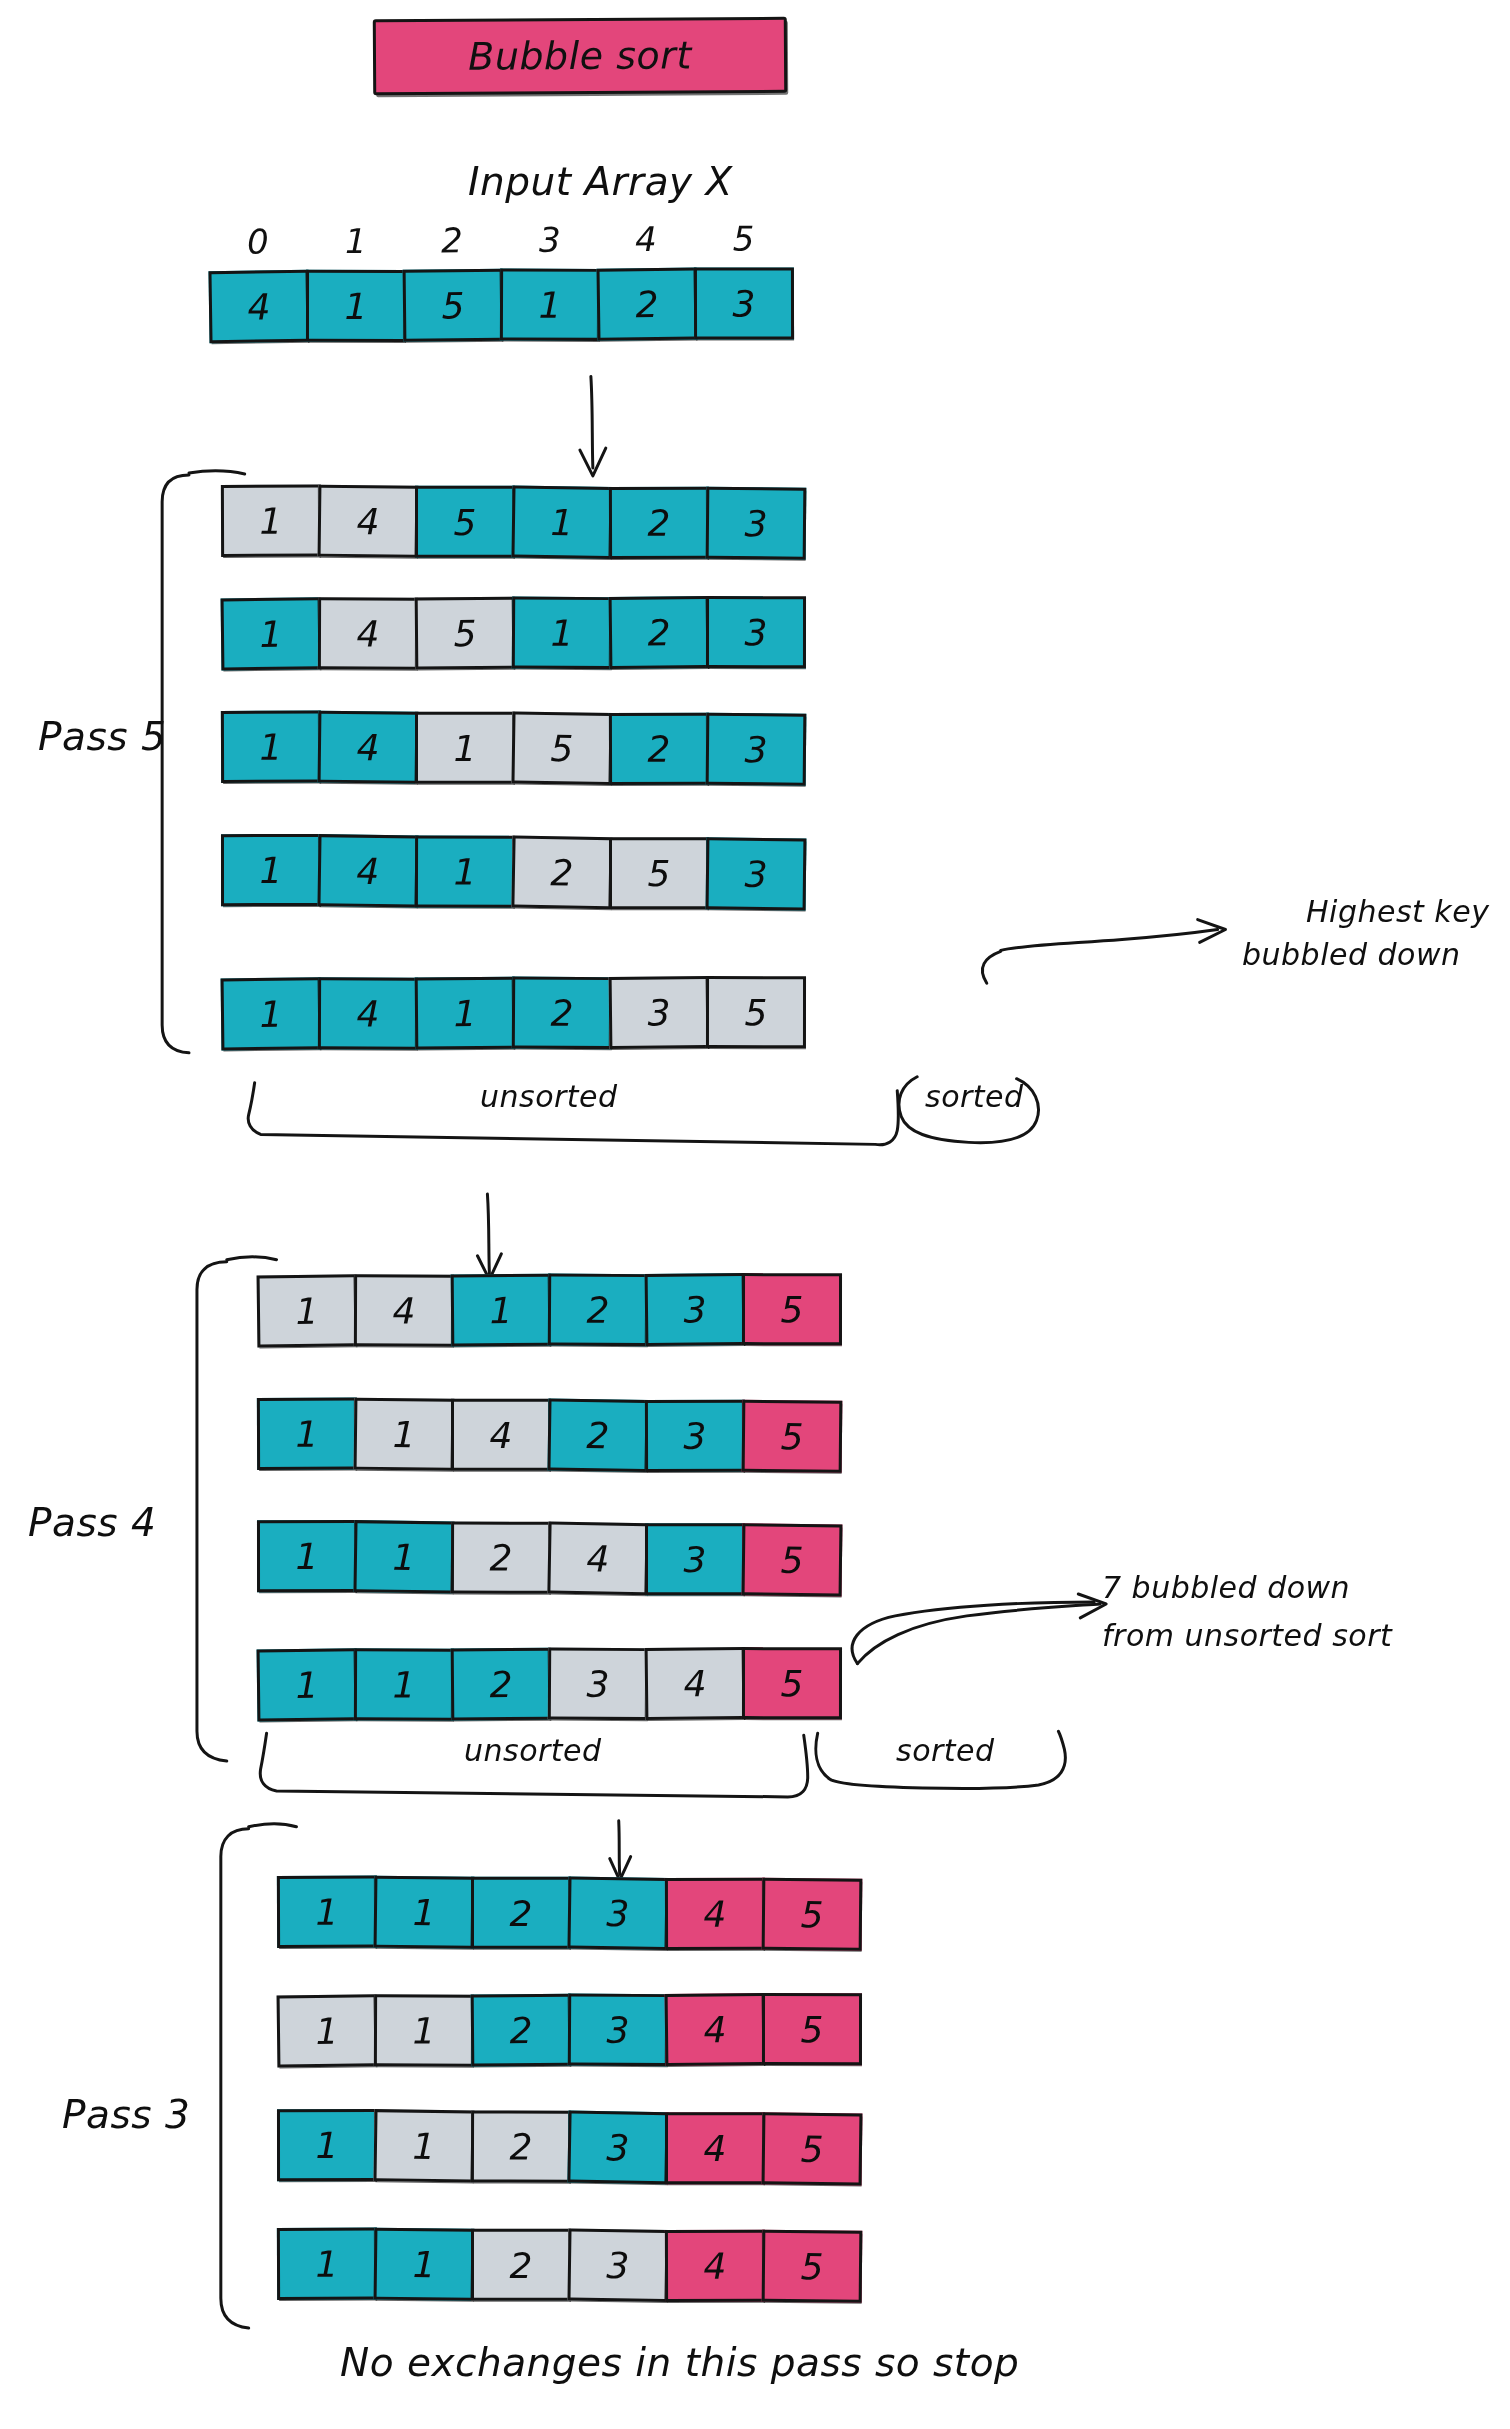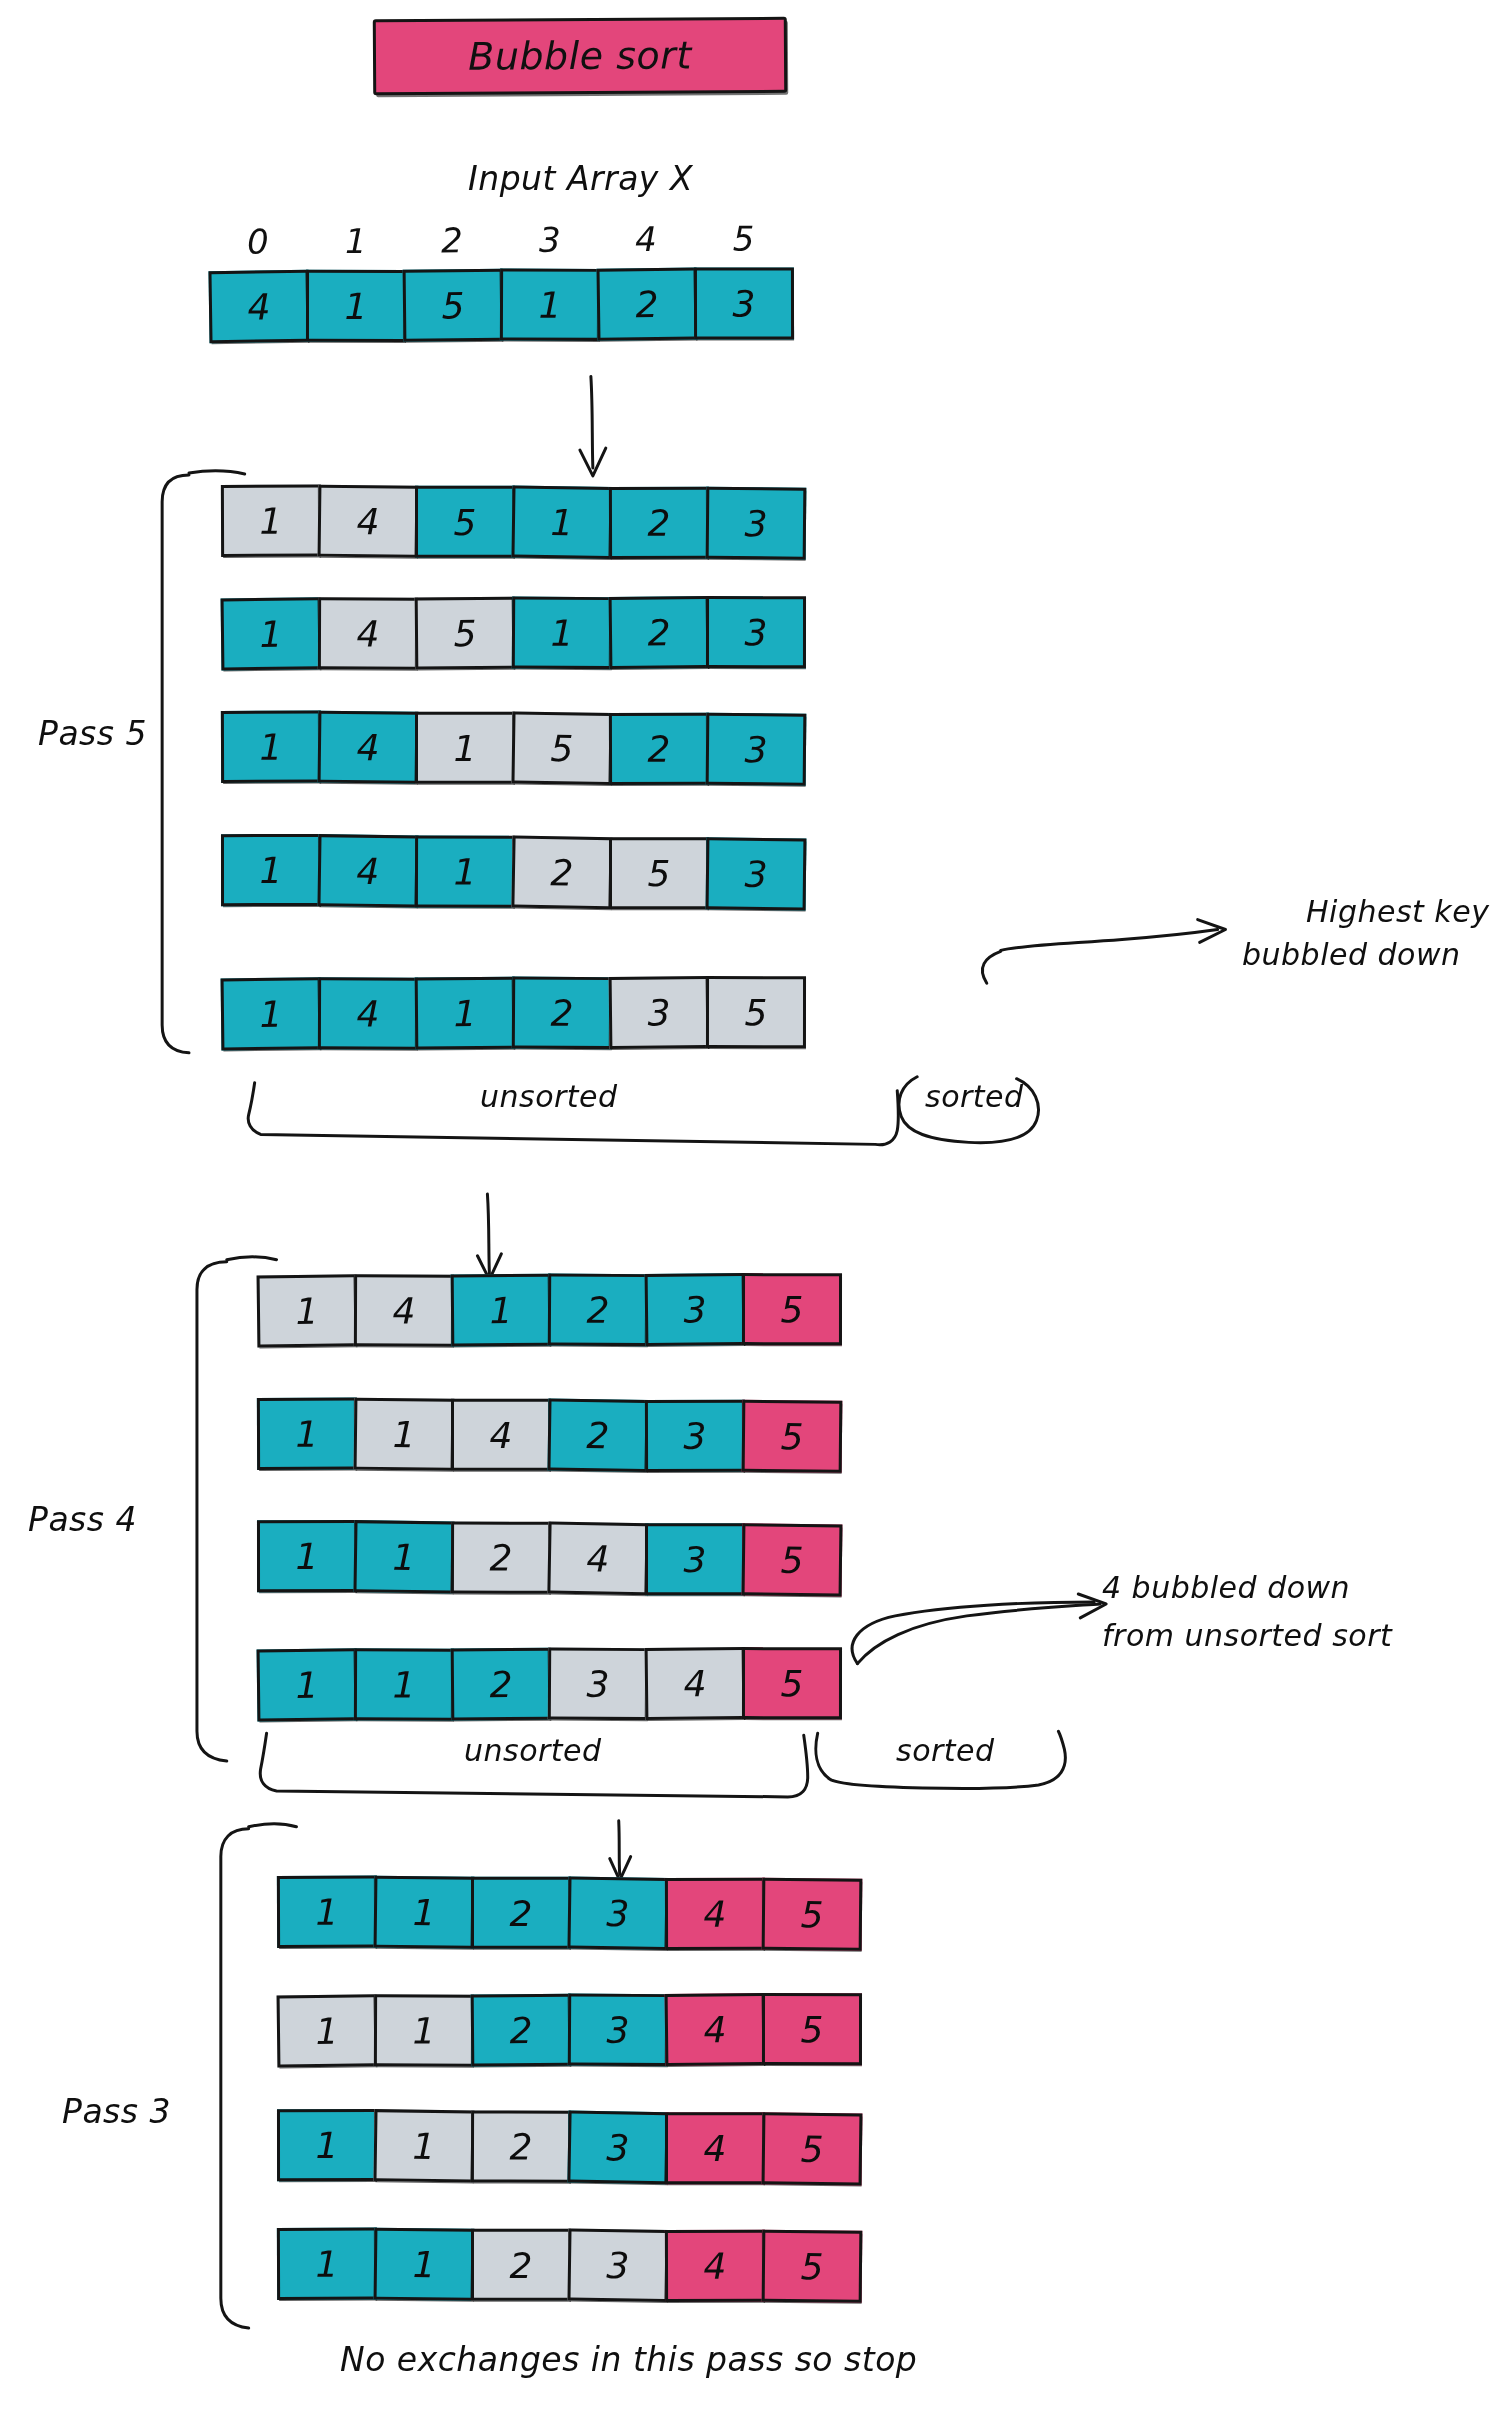--- a/index.html
+++ b/index.html
@@ -16,21 +16,21 @@
     background:var(--pink,#E3467B);
     border:3px solid #141414;
     border-radius:3px;
     transform:rotate(-0.35deg);
     box-shadow:2px 3px 0 -1px rgba(0,0,0,.55);
     display:flex;align-items:center;justify-content:center;
   }
   #title-box span{font-size:38px;color:#101010;font-style:italic;}
 
   
-  .txt{position:absolute;font-size:33px;color:#0f0f0f;white-space:nowrap;font-style:italic;}
+  .txt{position:absolute;font-size:39px;color:#0f0f0f;white-space:nowrap;font-style:italic;}
   .txt.sm{font-size:30px;}
 
   
   .row{position:absolute;display:flex;}
   .cell{
     position:relative;
     border:3px solid #141414;
     display:flex;align-items:center;justify-content:center;
     font-size:36px;color:#0d0d0d;
     box-sizing:border-box;
@@ -310,21 +310,21 @@
       <span>3</span>
     </div>
     <div class="cell gray" style="width: 100px; height: 72px; margin-left: -3px; transform: rotate(-0.45deg);">
       <span>4</span>
     </div>
     <div class="cell pink" style="width: 100px; height: 72px; margin-left: -3px; transform: rotate(0.25deg);">
       <span>5</span>
     </div>
   </div>
 
-<div class="txt hand sm" style="left:1102px;top:1570px;">4 bubbled down</div>
+<div class="txt hand sm" style="left:1102px;top:1570px;">7 bubbled down</div>
 <div class="txt hand sm" style="left:1102px;top:1618px;">from unsorted sort</div>
 
 <div class="txt hand sm" style="left:464px;top:1733px;">unsorted</div>
 <div class="txt hand sm" style="left:896px;top:1733px;">sorted</div>
 
 <div class="txt hand" style="left:62px;top:2056px;margin-top:36px;">Pass 3</div>
 <div class="row w1" id="p2r0" style="left:277px;top:1877px;">
     <div class="cell teal" style="width: 100px; height: 72px; margin-left: 0px; transform: rotate(-0.5deg);">
       <span>1</span>
     </div>

